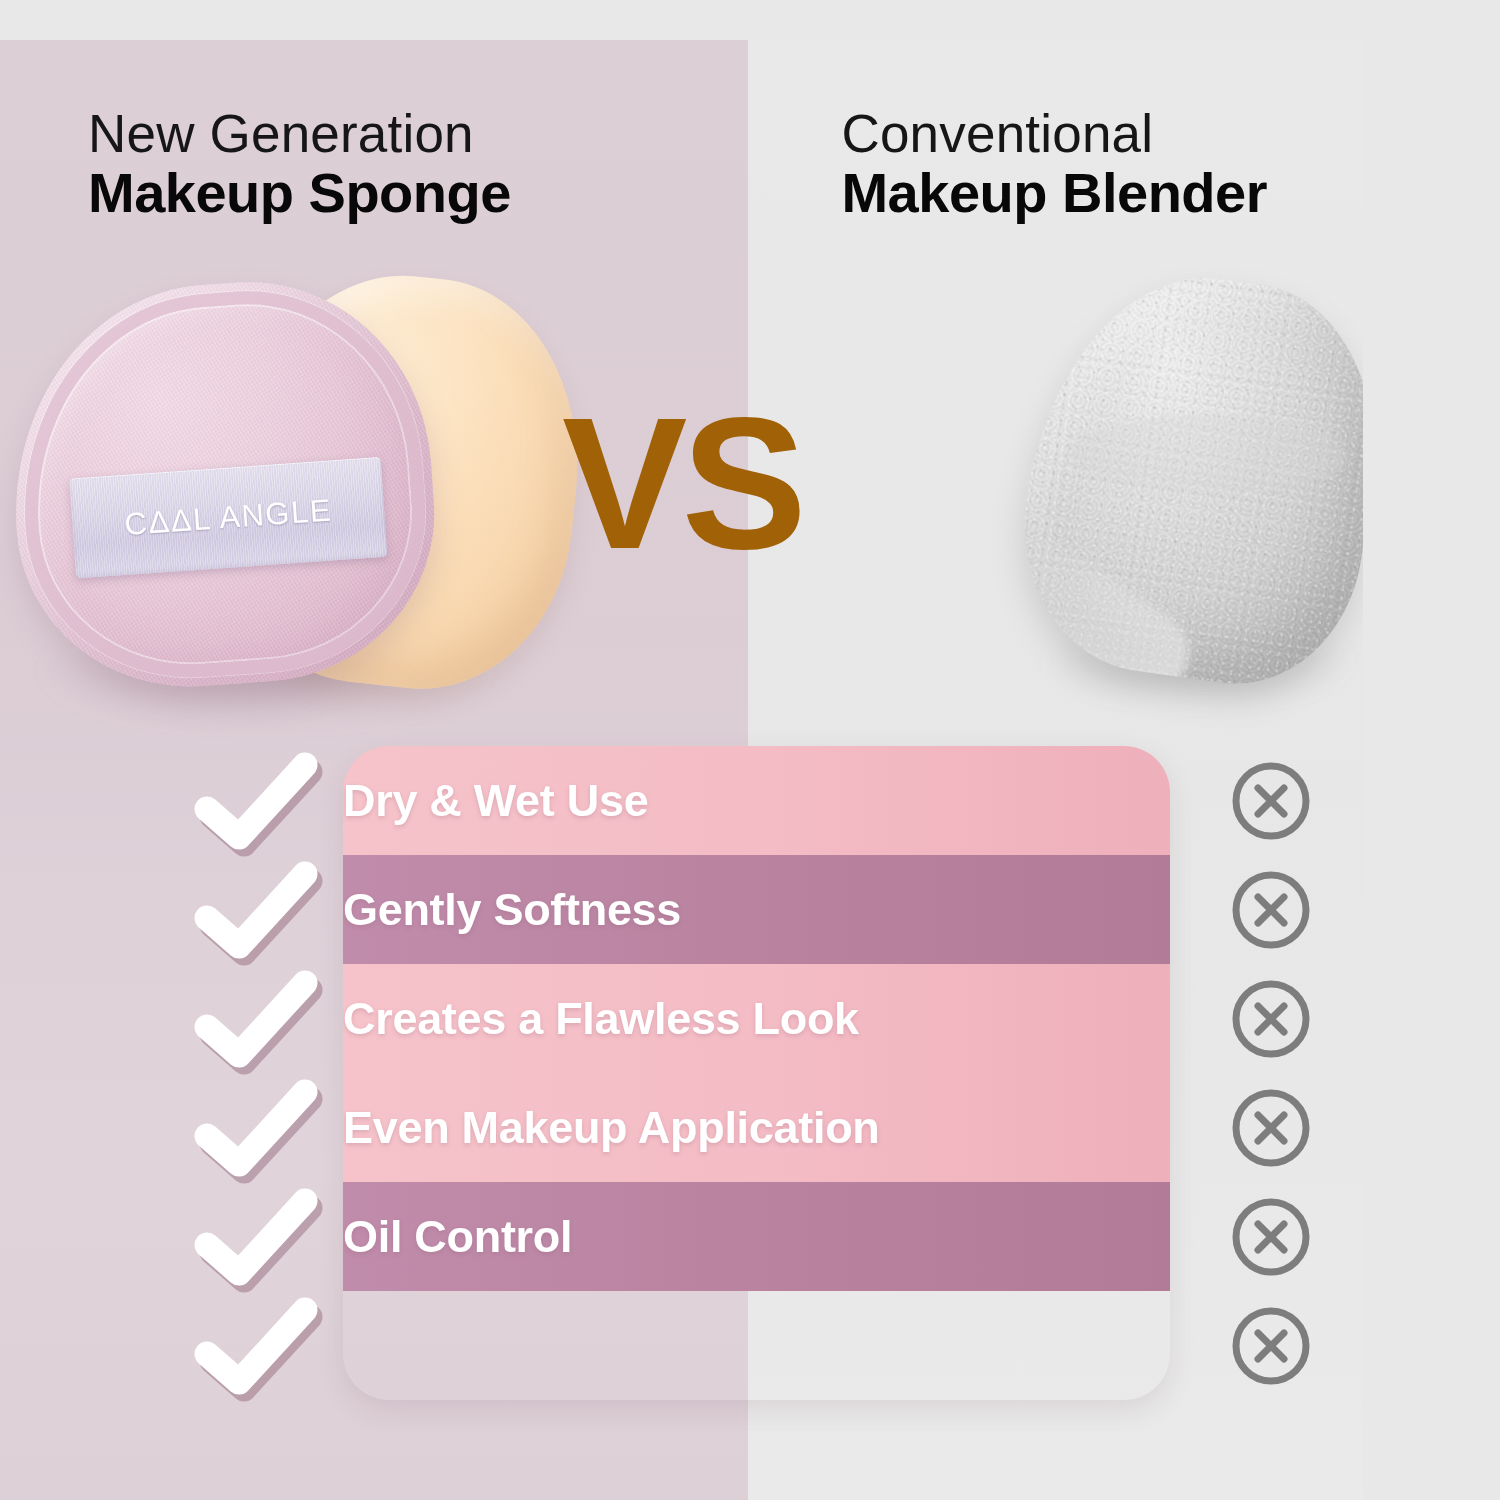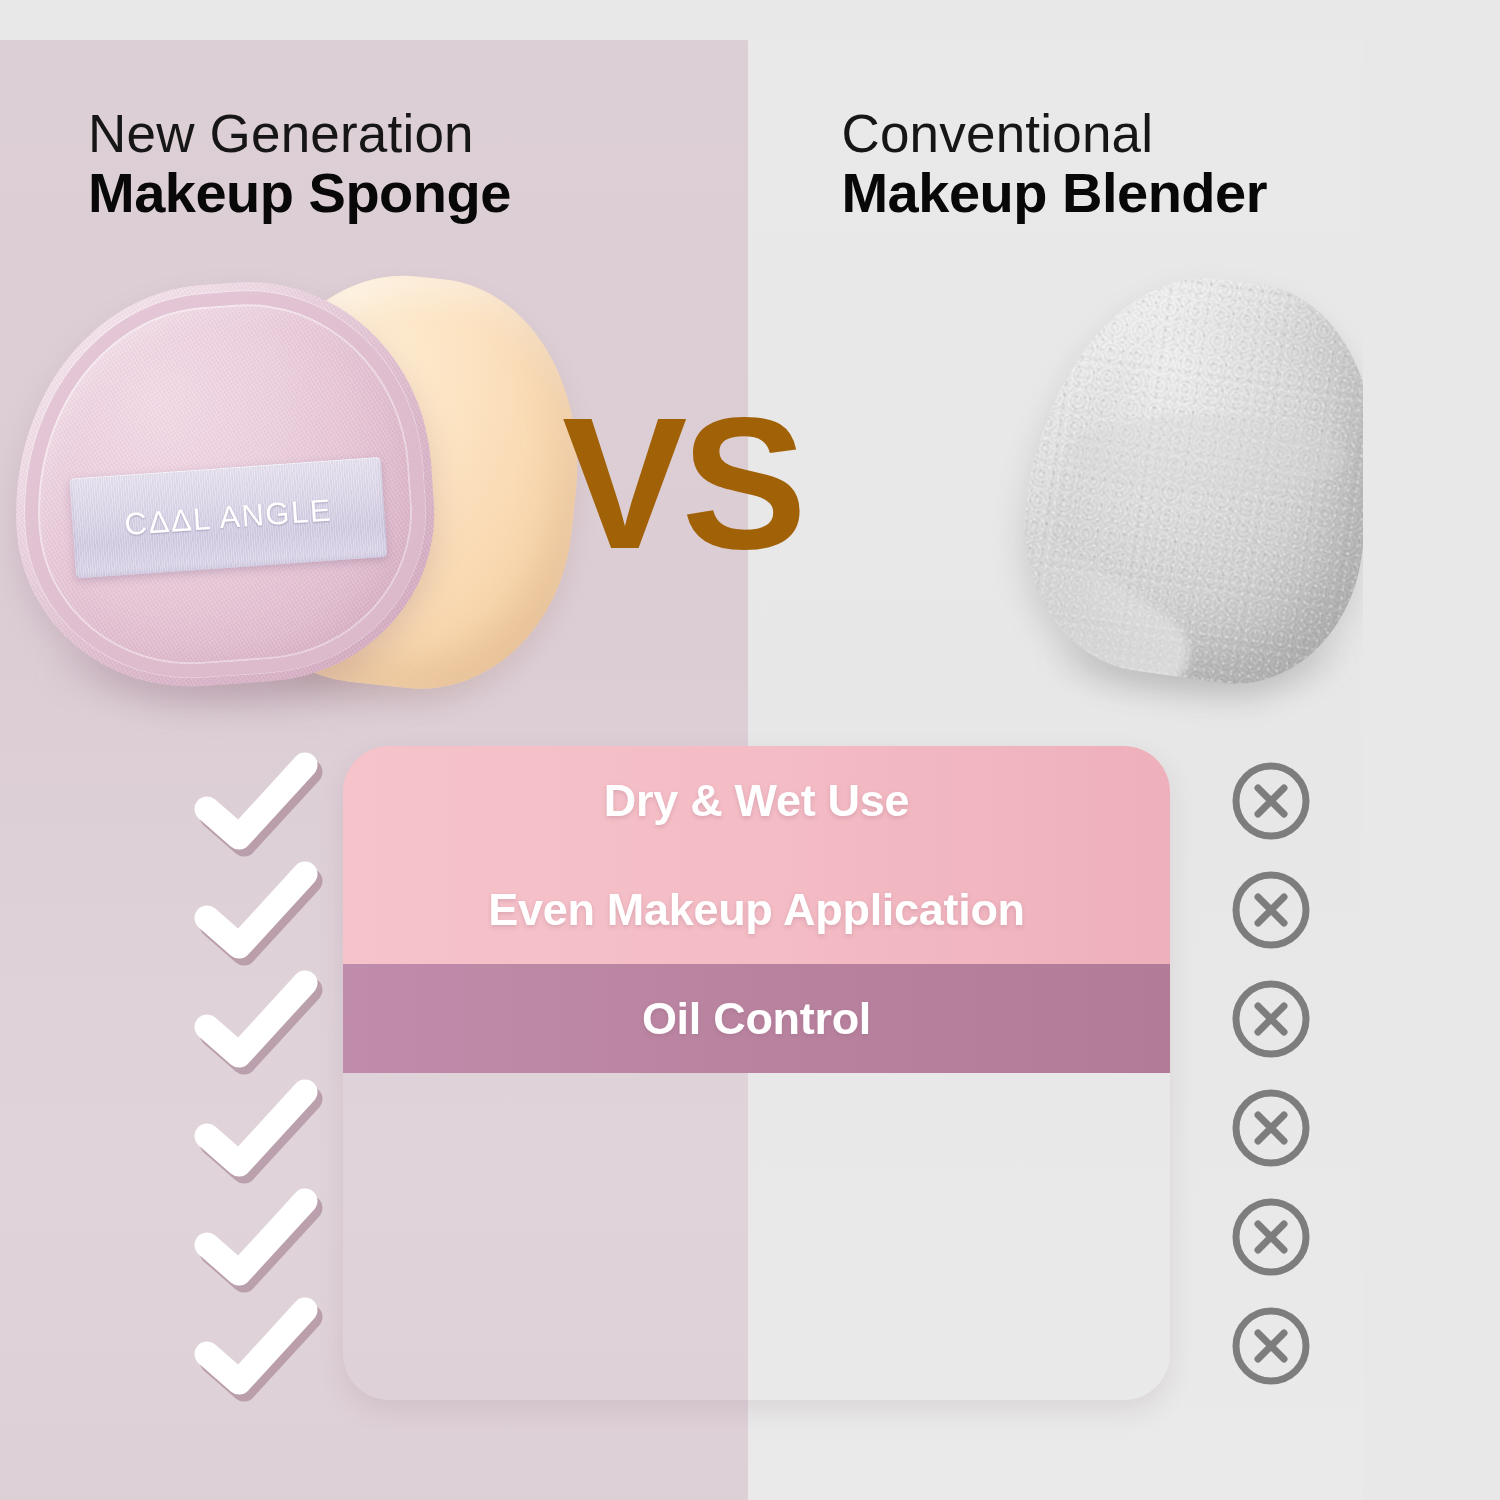--- a/index.html
+++ b/index.html
@@ -143,21 +143,21 @@
     transform:rotate(-7deg);
   }
 
   
   #features{
     position:absolute;left:343px;top:706px;width:827px;height:654px;
     border-radius:46px;overflow:hidden;z-index:7;
     box-shadow:0 10px 26px rgba(130,95,115,.14);
   }
   .frow{
-    position:relative;height:109px;display:flex;align-items:center;justify-content:center;
+    position:relative;height:109px;display:flex;align-items:center;justify-content:flex-start;
   }
   .frow.odd{background:linear-gradient(90deg,#f6c3ca 0%,#f4bcc5 52%,#eeb0bb 100%);}
   .frow.even{background:linear-gradient(90deg,#c08cab 0%,#b9839f 52%,#b27c99 100%);}
   .frow .ftext{
     color:#ffffff;font-weight:700;font-size:45px;letter-spacing:-.3px;
     white-space:nowrap;
     text-shadow:0 2px 4px rgba(140,90,115,.25);
   }
 
   
@@ -208,20 +208,26 @@
       <div class="foam"></div>
       <div class="crease"></div>
       <div class="facet"></div>
     </div>
   </div>
 
   <div id="features">
       <div class="frow odd">
         <span class="ftext">Dry &amp; Wet Use</span>
       </div>
+      <div class="frow even">
+        <span class="ftext">Gently Softness</span>
+      </div>
+      <div class="frow odd">
+        <span class="ftext">Creates a Flawless Look</span>
+      </div>
       <div class="frow odd">
         <span class="ftext">Even Makeup Application</span>
       </div>
       <div class="frow even">
         <span class="ftext">Oil Control</span>
       </div>
     </div>
 
   <div id="checks">
       <div class="chk" style="top: 0px;">

